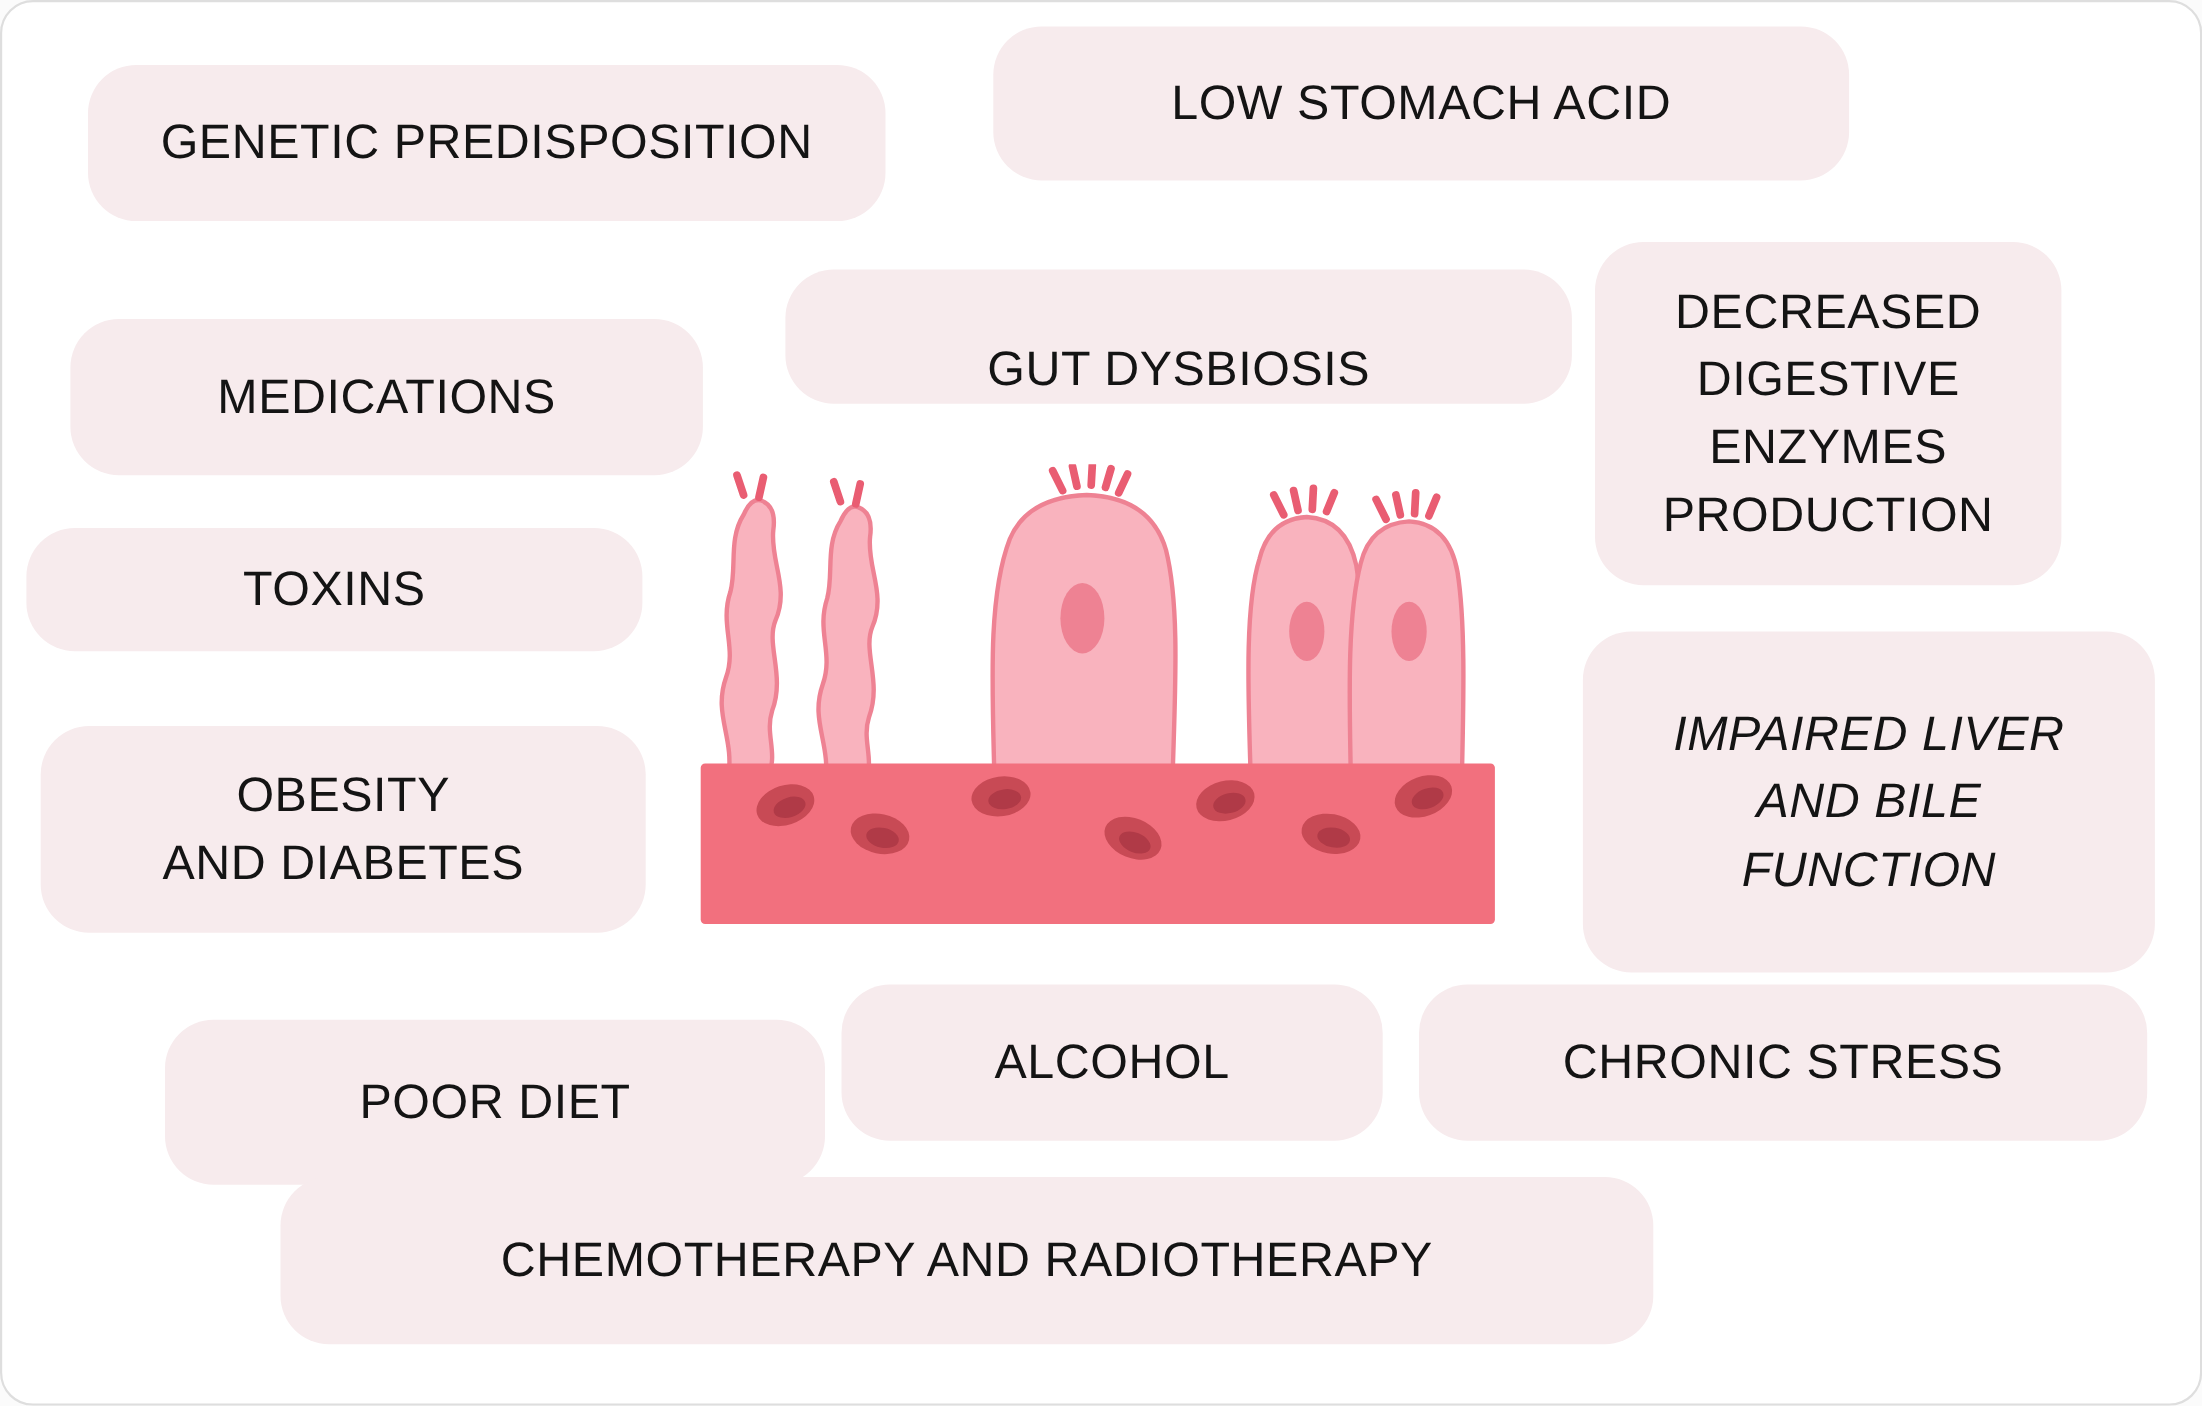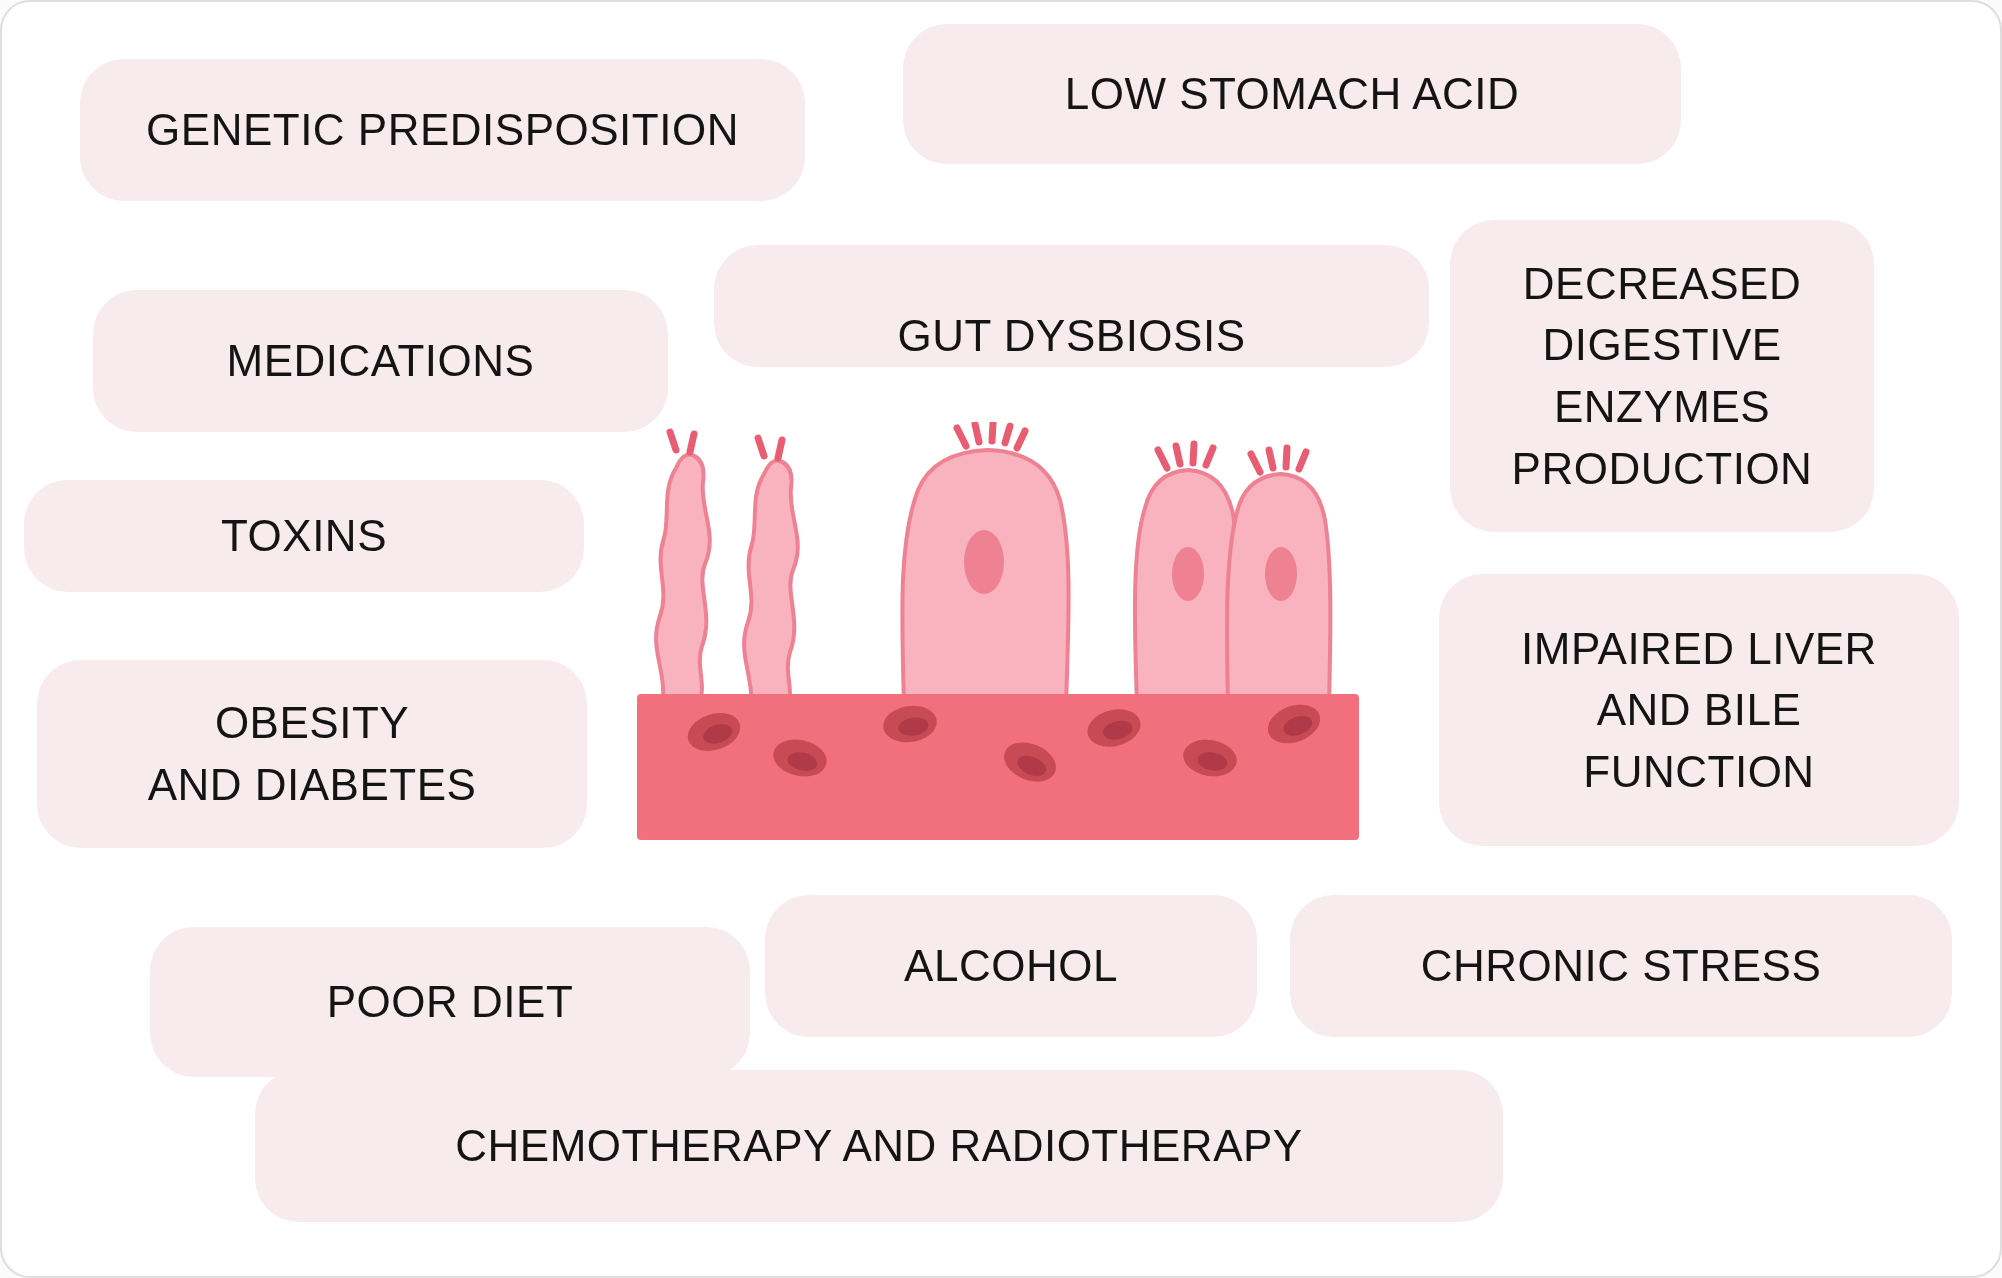--- a/index.html
+++ b/index.html
@@ -48,21 +48,21 @@
 <div class="canvas">
 
   <div class="box" style="left:78px; top:57px; width:725px; height:142px;">
     <span class="label">GENETIC PREDISPOSITION</span>
   </div>
 
   <div class="box" style="left:901px; top:22px; width:778px; height:140px;">
     <span class="label">LOW STOMACH ACID</span>
   </div>
 
-  <div class="box" style="left:62px; top:288px; width:575px; height:142px;margin-left:29px;">
+  <div class="box" style="left:62px; top:288px; width:575px; height:142px;">
     <span class="label">MEDICATIONS</span>
   </div>
 
   <div class="box" style="left:712px; top:243px; width:715px; height:122px;align-items:flex-end;">
     <span class="label">GUT DYSBIOSIS</span>
   </div>
 
   <div class="box" style="left:1448px; top:218px; width:424px; height:312px;">
     <span class="label">DECREASED
 DIGESTIVE
@@ -72,21 +72,21 @@
 
   <div class="box" style="left:22px; top:478px; width:560px; height:112px;">
     <span class="label">TOXINS</span>
   </div>
 
   <div class="box" style="left:35px; top:658px; width:550px; height:188px;align-items:center;">
     <span class="label">OBESITY
 AND DIABETES</span>
   </div>
 
-  <div class="box" style="left:1437px; top:572px; width:520px; height:272px;">
+  <div class="box" style="left:1437px; top:572px; width:520px; height:310px;font-style:italic;">
     <span class="label">IMPAIRED LIVER
 AND BILE
 FUNCTION</span>
   </div>
 
   <div class="box" style="left:148px; top:893px; width:600px; height:150px;margin-top:32px;">
     <span class="label">POOR DIET</span>
   </div>
 
   <div class="box" style="left:763px; top:893px; width:492px; height:142px;">

